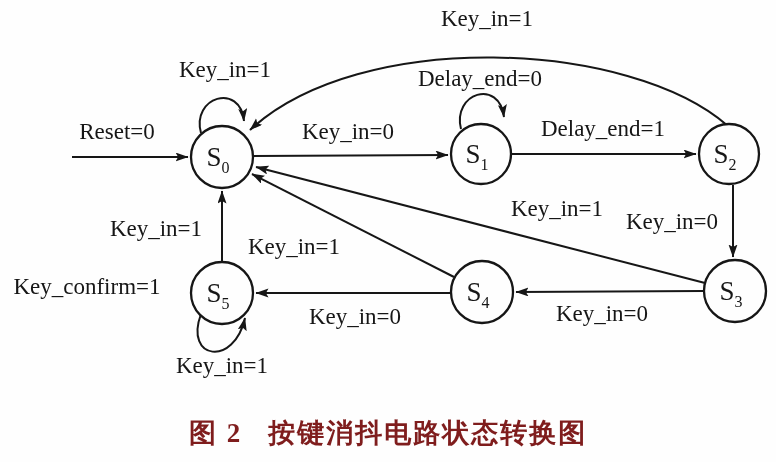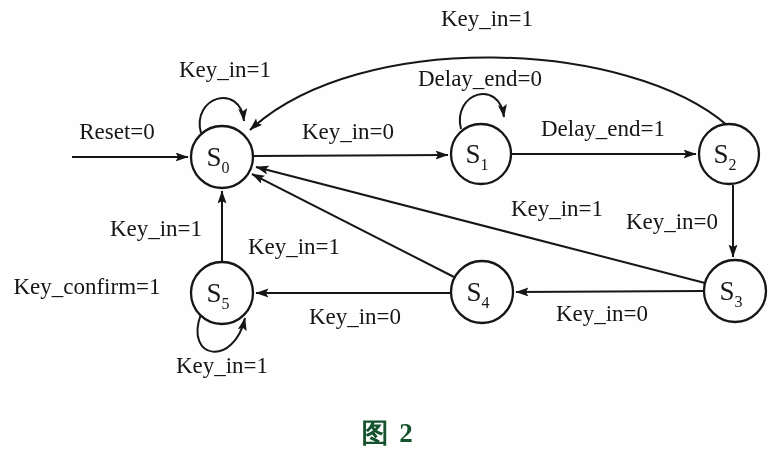--- a/index.html
+++ b/index.html
@@ -48,21 +48,21 @@
     left: 0;
     top: 415px;
     width: 776px;
     display: flex;
     justify-content: center;
     align-items: flex-end;
     gap: 26px;
     font-family: "Liberation Serif", serif;
     font-weight: bold;
     font-size: 27px;
-    color: #14532d;
+    color: #7f1d1d;
     letter-spacing: 2px;
   }
 </style>
 </head>
 <body>
 
 <div class="figure-wrap">
   <svg class="diagram-svg" id="fsm-svg" width="776" height="410" viewBox="0 0 776 410">
     <defs>
       <marker id="arrowhead" markerUnits="userSpaceOnUse" markerWidth="14" markerHeight="10" refX="12.5" refY="4.5" orient="auto">
@@ -111,14 +111,15 @@
         <text x="725" y="163" text-anchor="middle" class="fsm-state-label">S<tspan dy="7" class="fsm-state-sub">2</tspan></text>
         <text x="731" y="300" text-anchor="middle" class="fsm-state-label">S<tspan dy="7" class="fsm-state-sub">3</tspan></text>
         <text x="478" y="301" text-anchor="middle" class="fsm-state-label">S<tspan dy="7" class="fsm-state-sub">4</tspan></text>
         <text x="218" y="302" text-anchor="middle" class="fsm-state-label">S<tspan dy="7" class="fsm-state-sub">5</tspan></text>
         <text x="87" y="294" text-anchor="middle" class="fsm-label">Key_confirm=1</text>
       </g>
   </svg>
 
   <div class="caption">
     <span>图 2</span>
+    <span>按键消抖电路状态转换图</span>
   </div>
 </div>
 
 </body></html>

